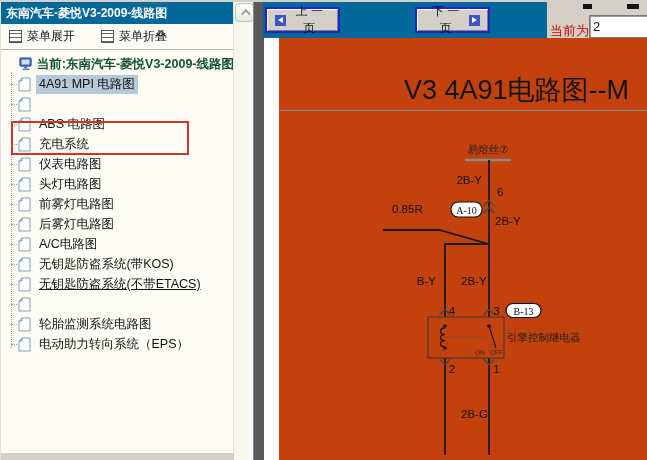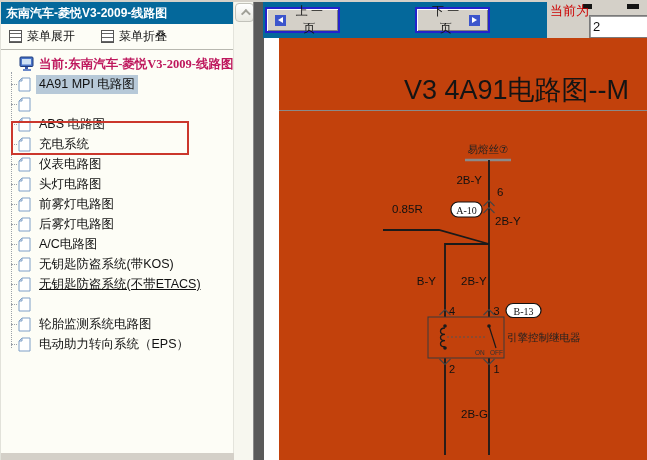--- a/index.html
+++ b/index.html
@@ -9,21 +9,21 @@
 
   
   .sidebar{position:absolute;left:0;top:0;width:233px;height:460px;background:#fdfdf6;overflow:hidden;border-left:1px solid #e2e2da;}
   .sidebar-title{margin-top:2px;height:22px;line-height:22px;background:#04689b;color:#fff;font-size:12px;font-weight:bold;padding:0 5px;white-space:nowrap;overflow:hidden;}
   .menu-row{display:flex;align-items:center;gap:26px;height:25px;padding-left:8px;font-size:12px;color:#111;}
   .menu-item{display:flex;align-items:center;gap:5px;cursor:pointer;}
   .menu-icon{width:11px;height:11px;border:1px solid #555;background:
       repeating-linear-gradient(#fff 0 1px,#fff 1px 2px,#666 2px 3px,#fff 3px 4px);}
   .sidebar-divider{height:1px;background:#b8b8b0;margin:0;}
   .tree{position:relative;padding-top:4px;}
-  .tree-root{display:flex;align-items:center;gap:3px;height:20px;padding-left:18px;font-size:12.5px;font-weight:bold;color:#be185d;white-space:nowrap;overflow:hidden;cursor:pointer;font-family:Liberation Serif, serif;}
+  .tree-root{display:flex;align-items:center;gap:3px;height:20px;padding-left:18px;font-size:12.5px;font-weight:bold;color:#14532d;white-space:nowrap;overflow:hidden;cursor:pointer;}
   .tree-vline{position:absolute;left:10px;top:22px;height:276px;width:0;border-left:1px dotted #9aa0a8;}
   .tree-items{margin:0;padding:0;list-style:none;position:relative;}
   .tree-item{position:relative;display:flex;align-items:center;gap:5px;height:20px;padding-left:17px;font-size:12.5px;color:#111;white-space:nowrap;cursor:pointer;}
   .tree-item::before{content:'';position:absolute;left:10px;top:10px;width:6px;border-top:1px dotted #9aa0a8;}
   .doc-icon{flex:0 0 auto;display:block;}
   .ti-label{padding:1px 3px;}
   .tree-item.selected .ti-label{background:#b7c9d8;}
   .tree-item.underlined .ti-label{text-decoration:underline;}
   .red-box{position:absolute;left:10px;top:71px;width:174px;height:30px;border:2px solid #cb372c;z-index:6;pointer-events:none;}
   .sidebar-bottom{position:absolute;left:0;bottom:0;width:253px;height:7px;background:#d4d0c8;z-index:4;}
@@ -43,21 +43,21 @@
   .navbtn.prev{left:2px;}
   .navbtn.next{left:152px;}
   .arrowbox{width:11px;height:11px;background:#3c55cc;display:flex;align-items:center;justify-content:center;}
   .arrowbox i{display:block;width:0;height:0;border-top:3px solid transparent;border-bottom:3px solid transparent;}
   .arrowbox.left i{border-right:5px solid #fff;}
   .arrowbox.right i{border-left:5px solid #fff;}
   .current-zone{position:absolute;right:0;top:0;width:100px;height:40px;background:#d4d0c8;}
   .corner-marks i{position:absolute;top:2px;height:5px;background:#141414;}
   .corner-marks i:first-child{left:36px;width:9px;}
   .corner-marks i:last-child{left:80px;width:12px;}
-  .current-label{position:absolute;left:3px;top:0;font-size:13px;color:#cc0000;}
+  .current-label{position:absolute;left:3px;top:20px;font-size:13px;color:#cc0000;}
   .current-input{position:absolute;left:42px;top:13px;width:60px;height:21px;border:1px solid #7a7a7a;border-right:none;box-shadow:inset 1px 1px 0 #9a9a9a;font-size:13px;padding:0 0 0 3px;font-family:inherit;background:#fff;color:#111;}
 
   .content{position:absolute;left:16px;top:38px;width:384px;height:422px;background:#c2410c;overflow:hidden;}
   .dg-title{position:absolute;left:125px;top:34px;font-size:27px;color:#141414;white-space:nowrap;}
   .dg-rule{position:absolute;left:0;top:72px;width:384px;height:1px;background:#8a8a8a;}
   .circuit{position:absolute;left:0;top:0;}
 </style>
 </head>
 <body>
 

